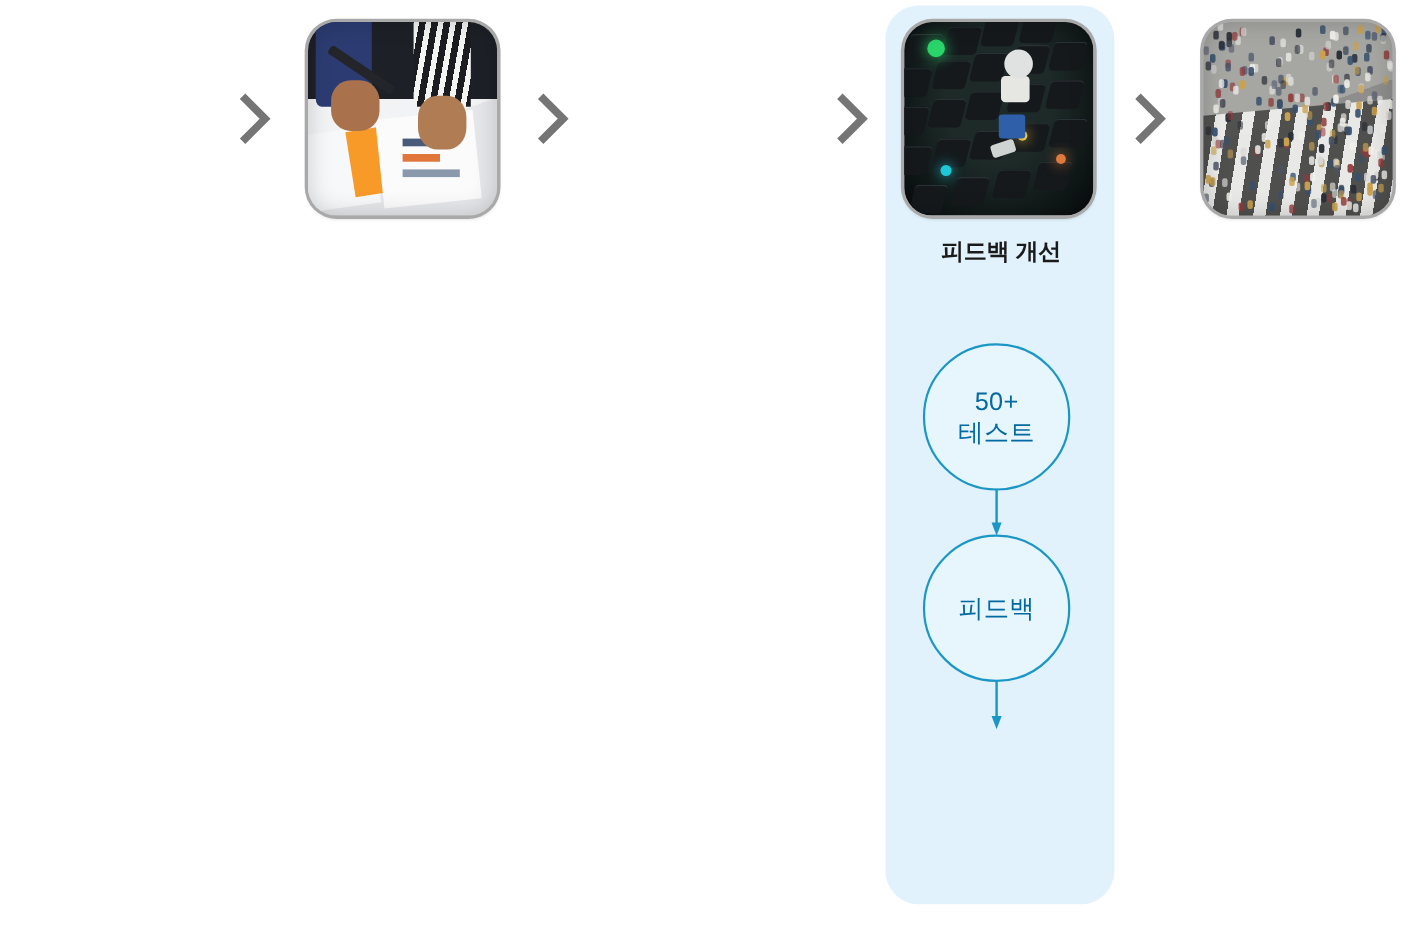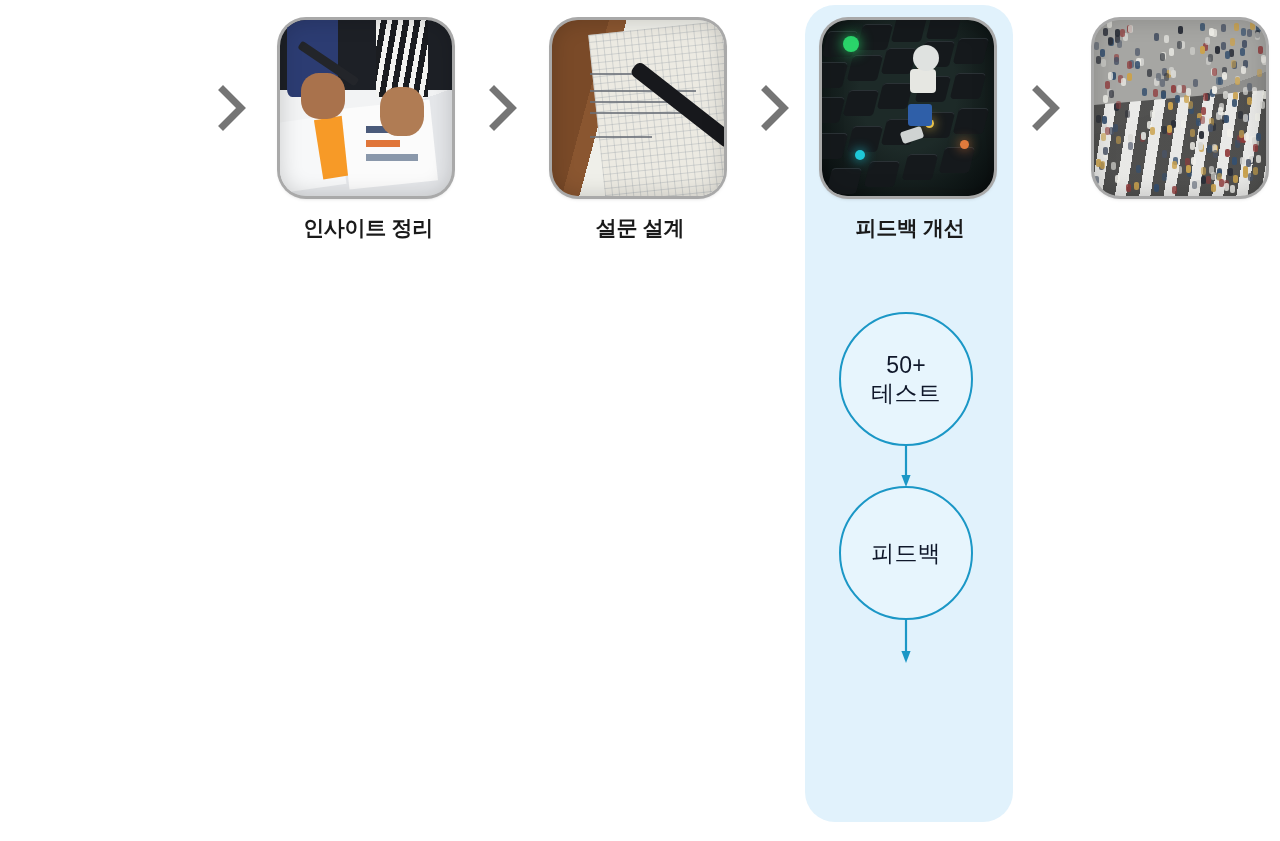--- a/index.html
+++ b/index.html
@@ -106,21 +106,21 @@
     flex-direction: column;
     align-items: center;
     justify-content: center;
     box-sizing: border-box;
   }
   .node-1 { top: 12px; }
   .node-2 { top: 186px; }
   .node-3 { top: 362px; }
 
   .node-line {
-    color: #0f172a;
+    color: #0369a1;
     font-size: 23px;
     font-weight: normal;
     line-height: 1.22;
     letter-spacing: 0.2px;
     text-align: center;
   }
 
   .connector {
     position: absolute;
     left: 96px;
@@ -236,44 +236,28 @@
         <div class="paper1"></div>
         <div class="chart-a"></div>
         <div class="chart-b"></div>
         <div class="chart-c"></div>
         <div class="hand1"></div>
         <div class="hand2"></div>
         <div class="pen"></div>
         <div class="ph-shade"></div>
       </div>
     </div>
-    <div class="step-label">인사이트 정리</div>
   </div>
 
   <div class="chevron chev-2">
     <svg width="40" height="52" viewBox="0 0 40 52" aria-hidden="true">
       <polyline points="11,8 29,26 11,44" fill="none" stroke="#757575" stroke-width="7" stroke-linecap="square" stroke-linejoin="miter"></polyline>
     </svg>
   </div>
 
-  <div class="step step-3">
-    <div class="thumb">
-      <div class="thumb-inner ph3">
-        <div class="pad"></div>
-        <div class="ln" style="left:22%;top:30%;width:30%;"></div>
-        <div class="ln" style="left:22%;top:40%;width:62%;"></div>
-        <div class="ln" style="left:22%;top:46%;width:58%;"></div>
-        <div class="ln" style="left:22%;top:52%;width:60%;"></div>
-        <div class="ln" style="left:22%;top:66%;width:36%;"></div>
-        <div class="pen3"></div>
-        <div class="ph-shade"></div>
-      </div>
-    </div>
-    <div class="step-label">설문 설계</div>
-  </div>
 
   <div class="chevron chev-3">
     <svg width="40" height="52" viewBox="0 0 40 52" aria-hidden="true">
       <polyline points="11,8 29,26 11,44" fill="none" stroke="#757575" stroke-width="7" stroke-linecap="square" stroke-linejoin="miter"></polyline>
     </svg>
   </div>
 
   <div class="step step-4">
     <div class="thumb">
       <div class="thumb-inner ph4">

